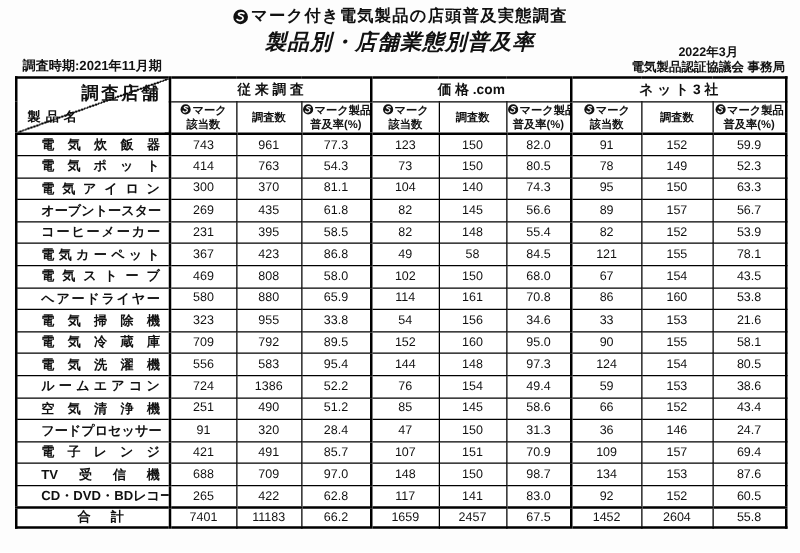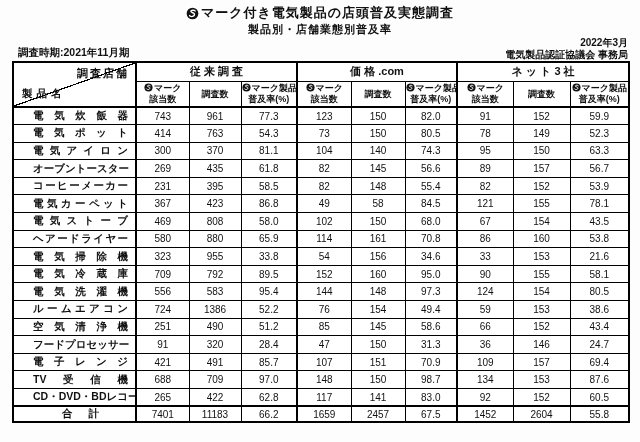--- a/index.html
+++ b/index.html
@@ -18,34 +18,35 @@
     letter-spacing: 1px;
     height: 18px;
     display: flex;
     align-items: center;
     justify-content: center;
     gap: 2px;
   }
   .logo-svg { width: 13px; height: 13px; display: inline-block; vertical-align: -2px; }
   .subtitle {
     text-align: center;
-    font-size: 11px;
+    font-size: 17px;
     font-weight: bold;
     letter-spacing: 1px;
     height: 15px;
+    font-style: italic;
   }
   .meta {
     display: flex;
     justify-content: space-between;
     align-items: flex-end;
     padding: 0 12px 1px 18px;
     height: 24px;
   }
   .meta-left { font-size: 10.5px; font-weight: bold; }
-  .meta-right { text-align: right; font-size: 10px; font-weight: bold; line-height: 11.5px; margin-left: 44px; }
+  .meta-right { text-align: center; font-size: 10px; font-weight: bold; line-height: 11.5px; margin-left: 44px; }
 
   table {
     border-collapse: collapse;
     table-layout: fixed;
     width: 616px;
     margin-left: 12px;
     background: #fff;
     border: 2px solid #000;
   }
   th, td { border: 1px solid #000; overflow: hidden; white-space: nowrap; }
@@ -56,21 +57,21 @@
   .l1, .l2 { display: block; }
   .corner {
     position: relative;
     border-right: 2px solid #000 !important;
     border-bottom: 2px solid #000;
     background:
       linear-gradient(to bottom right,
         transparent calc(50% - 0.6px), #000 calc(50% - 0.6px),
         #000 calc(50% + 0.6px), transparent calc(50% + 0.6px));
   }
-  .corner-top { position: absolute; top: 3px; right: 6px; font-size: 11px; font-weight: bold; letter-spacing: 2px; }
+  .corner-top { position: absolute; top: 3px; right: 6px; font-size: 14px; font-weight: bold; letter-spacing: 2px; }
   .corner-bottom { position: absolute; bottom: 5px; left: 8px; font-size: 10.5px; font-weight: bold; letter-spacing: 4px; }
 
   tbody td { height: 17.6px; font-size: 10px; text-align: center; vertical-align: middle; }
   td.name-cell { border-right: 2px solid #000; padding-left: 12px; }
   td.name-cell .nm {
     display: block;
     font-size: 10.5px;
     font-weight: bold;
     text-align: justify;
     text-align-last: justify;

